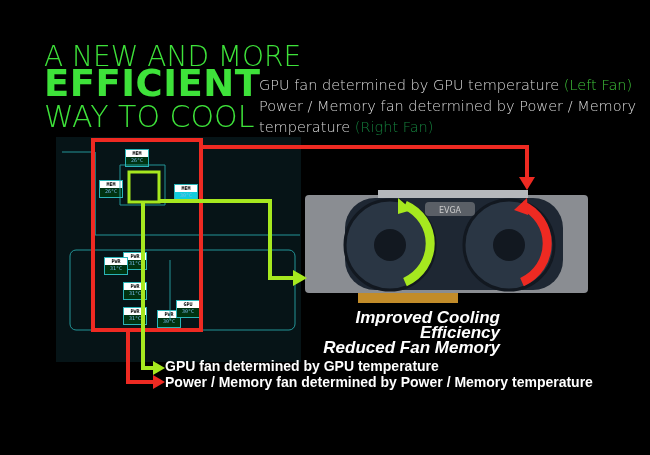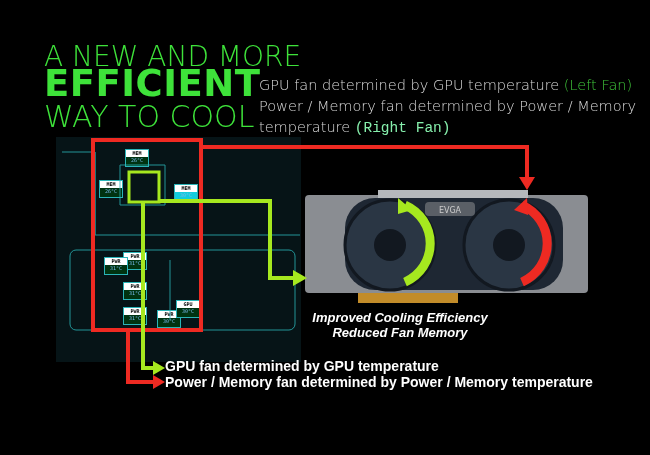--- a/index.html
+++ b/index.html
@@ -4,27 +4,27 @@
 <style>
   html, body { margin:0; padding:0; background:#000; }
   body { width:650px; height:455px; position:relative; overflow:hidden; font-family:"Liberation Sans", sans-serif; }
   .abs { position:absolute; }
   .headline { left:44px; color:#3ee23a; font-family:"DejaVu Sans", sans-serif; white-space:nowrap; }
   .h1 { top:40px; font-size:28px; font-weight:300; letter-spacing:0px; }
   .h2 { top:62px; font-size:37px; font-weight:bold; letter-spacing:0.5px; }
   .h3 { top:99px; font-size:30px; font-weight:300; }
   .desc { left:259px; top:58px; width:380px; color:#d8d8d8; font-size:14.5px; line-height:21px; font-family:"DejaVu Sans", sans-serif; font-weight:300;margin-top:17px; }
   .desc .green { color:#3fc43a; }
-  .desc .red { color:#86efac;font-family:Liberation Mono, monospace; }
+  .desc .red { color:#15803d; }
   .board { left:56px; top:137px; width:245px; height:225px; background:#061417; }
   .sensor { position:absolute; width:22px; height:16px; border:1px solid #2ab4b8; background:#031; font-size:5px; color:#fff; text-align:center; line-height:7px; font-family:"DejaVu Sans Mono", monospace; }
   .sensor .lbl { background:#fff; color:#000; display:block; height:7px; font-weight:bold; }
   .sensor .val { color:#7be; display:block; }
   .sensor.hl { background:#1cd; }
-  .caption { left:300px; top:310px; width:200px; color:#fff; font-style:italic; font-weight:bold; font-size:13px; text-align:center; line-height:15px; }
+  .caption { left:300px; top:310px; width:200px; color:#fff; font-style:italic; font-weight:bold; font-size:17px; text-align:right; line-height:15px; }
   .legend { left:165px; color:#fff; font-weight:bold; font-size:14px; white-space:nowrap; }
   .l1 { top:358px; }
   .l2 { top:374px; }
   svg { position:absolute; left:0; top:0; }
 </style>
 </head>
 <body>
 
 <div class="abs headline h1">A NEW AND MORE</div>
 <div class="abs headline h2">EFFICIENT</div>

